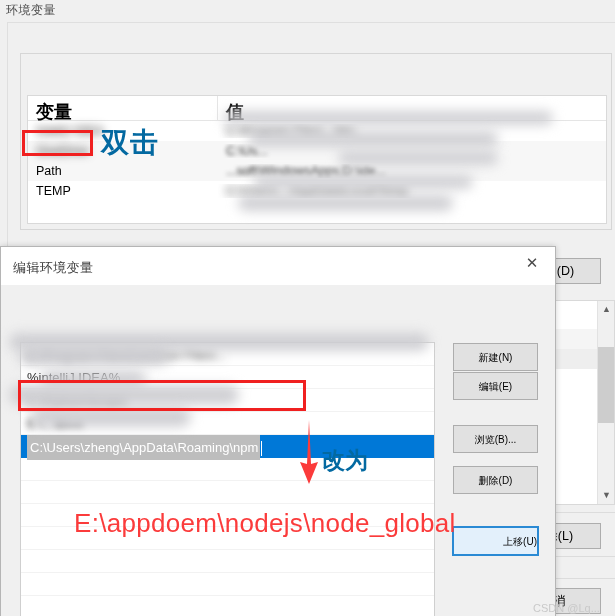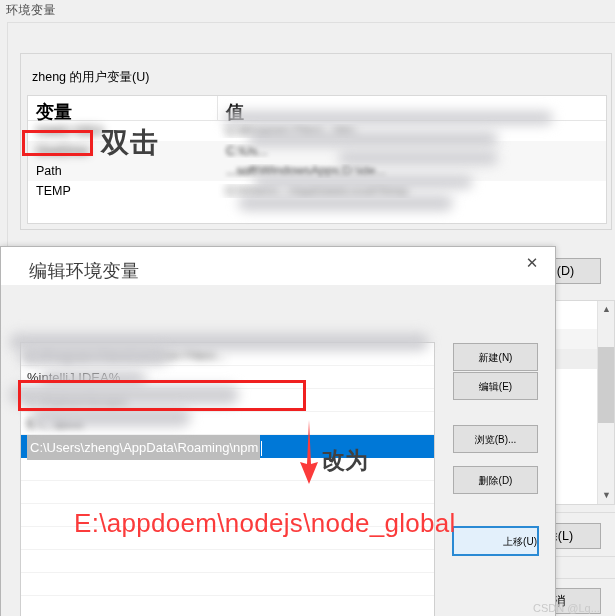--- a/index.html
+++ b/index.html
@@ -184,24 +184,23 @@
   }
   #editTitlebar {
     position: absolute;
     left: 0; top: 0;
     width: 100%; height: 38px;
     background: #ffffff;
   }
   #editTitleText {
     position: absolute;
     left: 12px; top: 12px;
-    font-size: 18px;
+    font-size: 13px;
     color: #3c3c3c;
     letter-spacing: 0.4px;
-    margin-left: 16px;
   }
   #editClose {
     position: absolute;
     right: 0px; top: 0px;
     width: 46px; height: 32px;
     text-align: center;
     line-height: 32px;
     font-size: 15px;
     color: #4a4a4a;
     cursor: default;
@@ -292,21 +291,21 @@
     position: absolute;
     border: 3px solid #f02020;
     box-sizing: border-box;
     pointer-events: none;
   }
   #annPathRect { left: 22px; top: 130px; width: 71px; height: 26px; }
   #annInputRect { left: 18px; top: 380px; width: 288px; height: 31px; }
 
   .ann-text {
     position: absolute;
-    color: #404040;
+    color: #0369a1;
     font-weight: bold;
     white-space: nowrap;
   }
   #annDoubleClick { left: 101px; top: 124px; font-size: 28px; letter-spacing: 1px; }
   #annChangeTo { left: 322px; top: 445px; font-size: 23px; }
   #annNewPath {
     left: 74px; top: 508px;
     font-size: 26px;
     font-weight: normal;
     color: #fb3b3b;
@@ -329,21 +328,20 @@
 </head>
 <body>
 
 <div id="envWindow">
 
   <div id="envTitle">环境变量</div>
 
   <div id="envBody">
 
     <div id="userGroup"></div>
-    <div id="userGroupLabel">zheng 的用户变量(U)</div>
 
     <div id="userList">
       <div class="lv-header">
         <div class="col c1">变量</div>
         <div class="col c2">值</div>
       </div>
 
       <div class="lv-row">
         <div class="cell c1"><span class="blurtext light">IntelliJ IDEA</span></div>
         <div class="cell c2"><span class="blurtext light">C:\Program Files\...\bin;</span></div>

